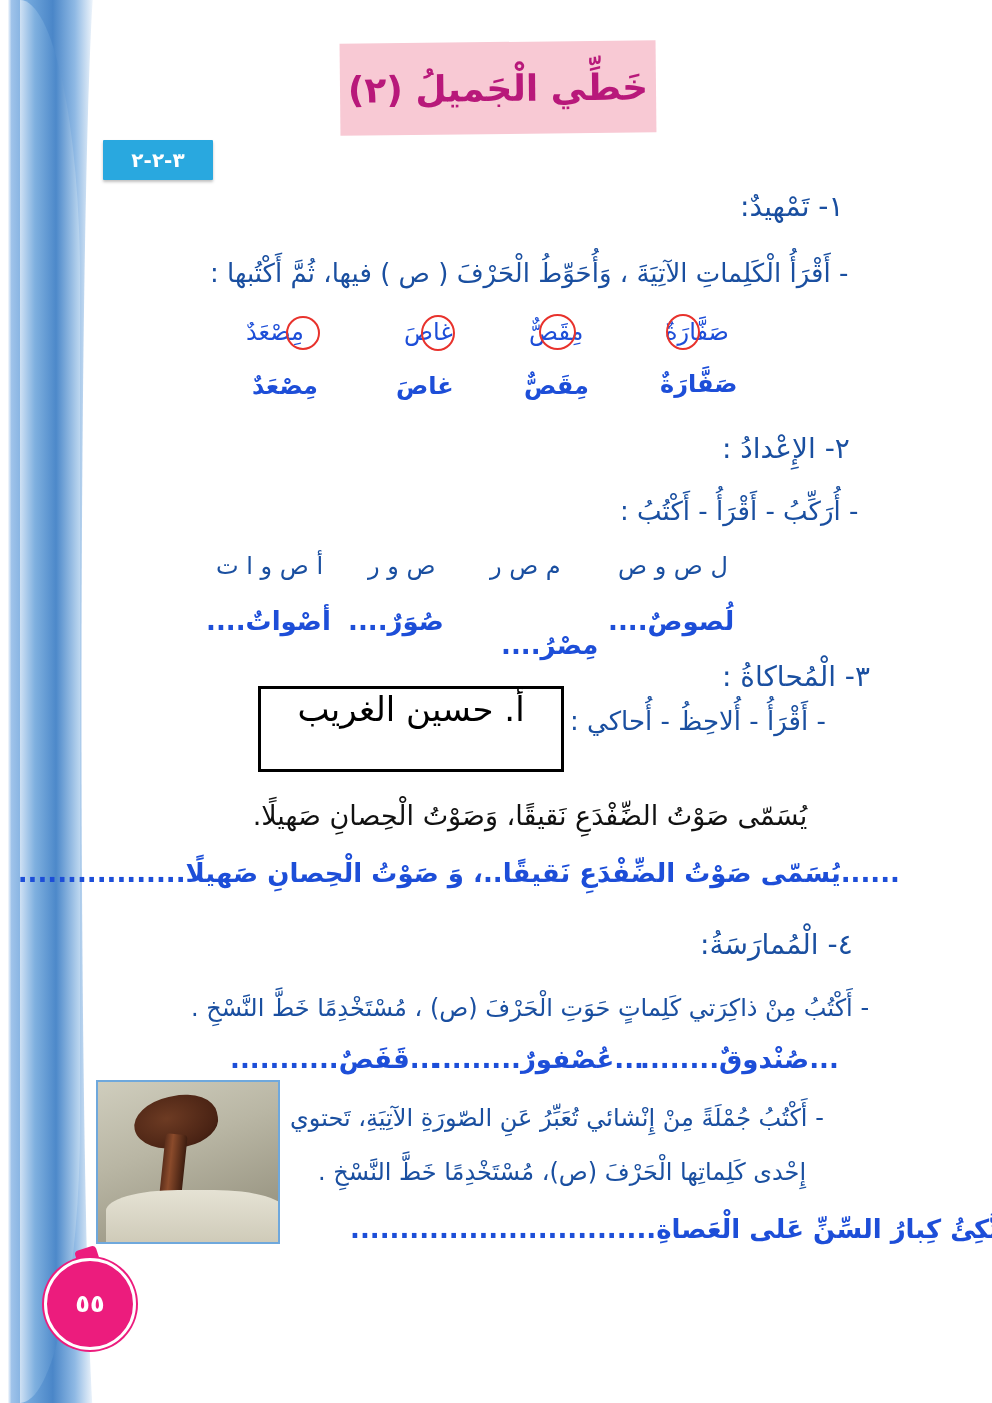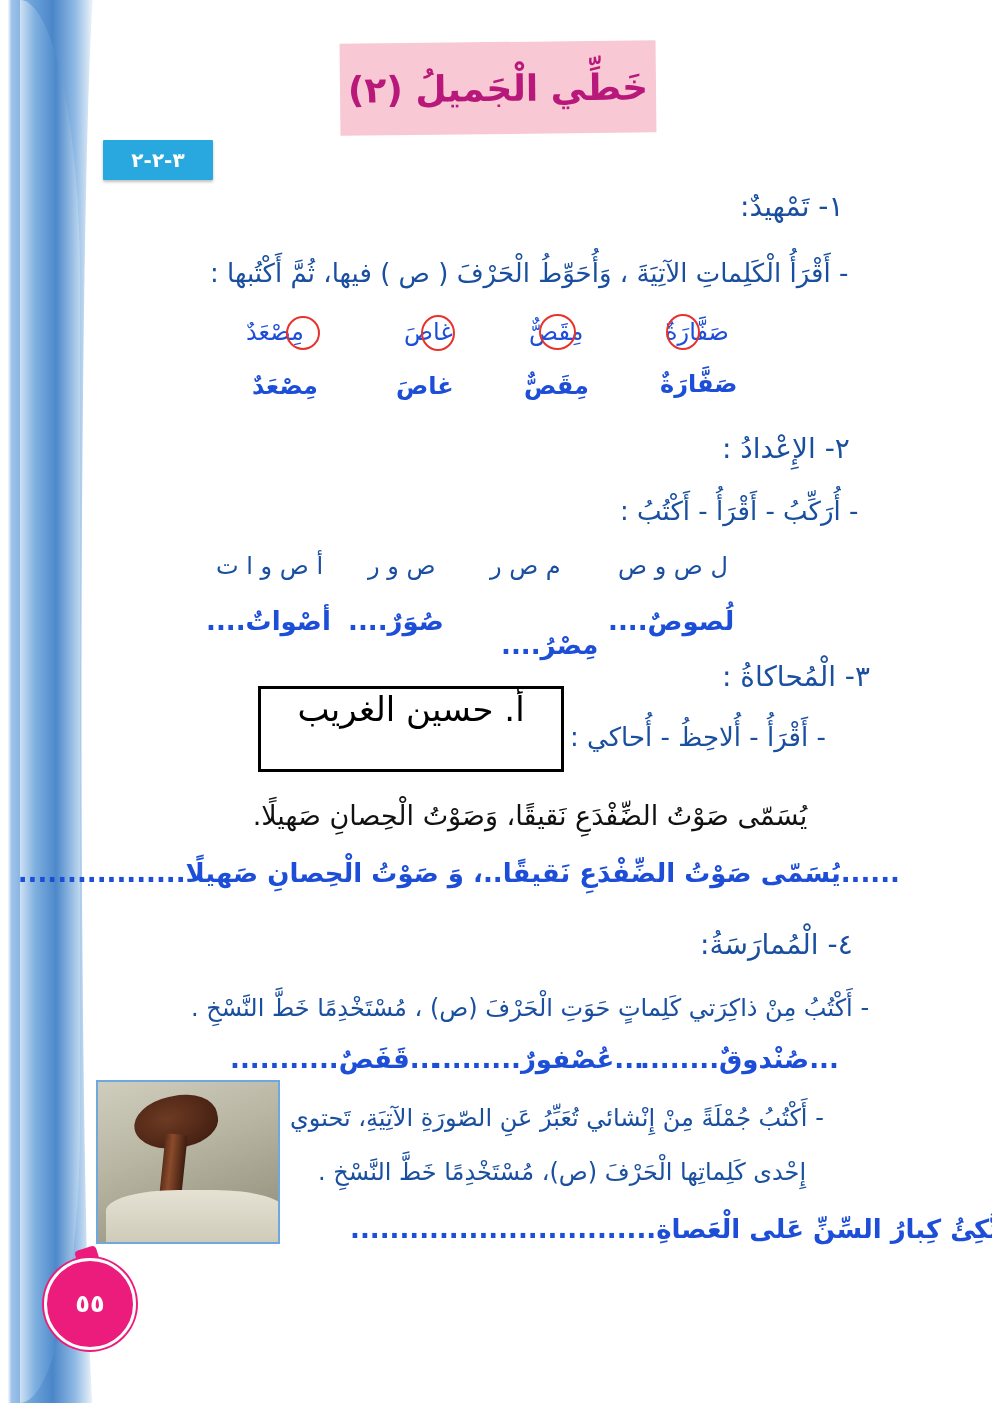--- a/index.html
+++ b/index.html
@@ -146,21 +146,21 @@
 <div class="abs blue s24" style="left:368px;top:552px;">ص و ر</div>
 <div class="abs blue s24" style="left:490px;top:552px;">م ص ر</div>
 <div class="abs blue s24" style="left:618px;top:552px;">ل ص و ص</div>
 
 <div class="abs red s22 bold dots" style="left:206px;top:606px;">أصْواتٌ....</div>
 <div class="abs red s22 bold dots" style="left:348px;top:606px;">صُوَرٌ....</div>
 <div class="abs red s22 bold dots" style="left:501px;top:606px;margin-top:24px;">مِصْرُ....</div>
 <div class="abs red s22 bold dots" style="left:608px;top:606px;">لُصوصٌ....</div>
 
 <div class="abs blue-head s28" style="left:722px;top:660px;">٣- الْمُحاكاةُ :</div>
-<div class="abs blue s26" style="left:570px;top:722px;">- أَقْرَأُ - أُلاحِظُ - أُحاكي :</div>
+<div class="abs blue s26" style="left:570px;top:706px;">- أَقْرَأُ - أُلاحِظُ - أُحاكي :</div>
 
 <div class="name-box">
   <span>أ. حسين الغريب</span>
 </div>
 
 <div class="model-sentence">يُسَمّى صَوْتُ الضِّفْدَعِ نَقيقًا، وَصَوْتُ الْحِصانِ صَهيلًا.</div>
 
 <div class="abs red s22 bold" style="left:110px;top:858px;width:790px;">......يُسَمّى صَوْتُ الضِّفْدَعِ نَقيقًا..، وَ صَوْتُ الْحِصانِ صَهيلًا.................</div>
 
 <div class="abs blue-head s28" style="left:700px;top:928px;">٤- الْمُمارَسَةُ:</div>

